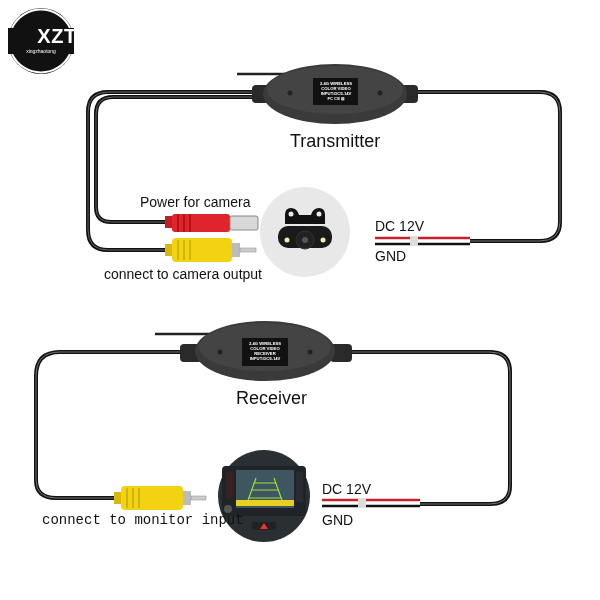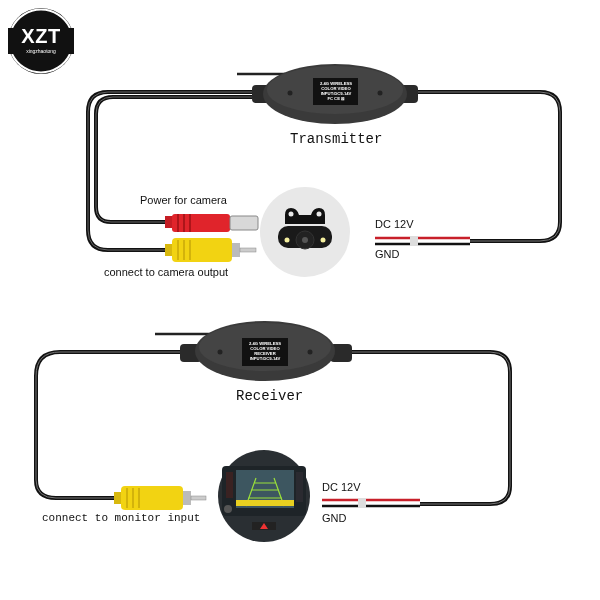--- a/index.html
+++ b/index.html
@@ -1,21 +1,21 @@
 <!DOCTYPE html>
 <html><head>
 <meta charset="utf-8">
 <style>
   html, body { margin:0; padding:0; background:#ffffff; }
   body { width:600px; height:600px; position:relative; overflow:hidden; font-family:"Liberation Sans", sans-serif; color:#111; }
   .abs { position:absolute; }
-  .label { position:absolute; font-size:11px; color:#111; white-space:nowrap; }
-  .label-lg { font-size:14px;font-family:Liberation Mono, monospace; }
+  .label { position:absolute; font-size:14px; color:#111; white-space:nowrap; }
+  .label-lg { font-size:18px; }
   .logo { position:absolute; left:6px; top:6px; width:70px; height:70px; }
-  .logo-text { position:absolute; left:0; top:19px; width:70px; text-align:center; color:#fff; font-weight:bold; font-size:20px; letter-spacing:0.5px; }
+  .logo-text { position:absolute; left:16px; top:19px; width:70px; text-align:center; color:#fff; font-weight:bold; font-size:20px; letter-spacing:0.5px; }
   .logo-sub { position:absolute; left:0; top:42px; width:70px; text-align:center; color:#fff; font-size:5px; }
   .device-text { position:absolute; color:#fff; font-size:4.2px; line-height:5px; text-align:center; font-weight:bold; background:#111; padding:1px 2px; }
 </style>
 </head>
 <body>
 
 <div class="logo">
   <svg width="70" height="70" viewBox="0 0 70 70">
     <circle cx="35" cy="35" r="33" fill="#111"></circle>
     <path d="M6 22 A32 32 0 0 1 64 22" fill="none" stroke="#fff" stroke-width="2"></path>

